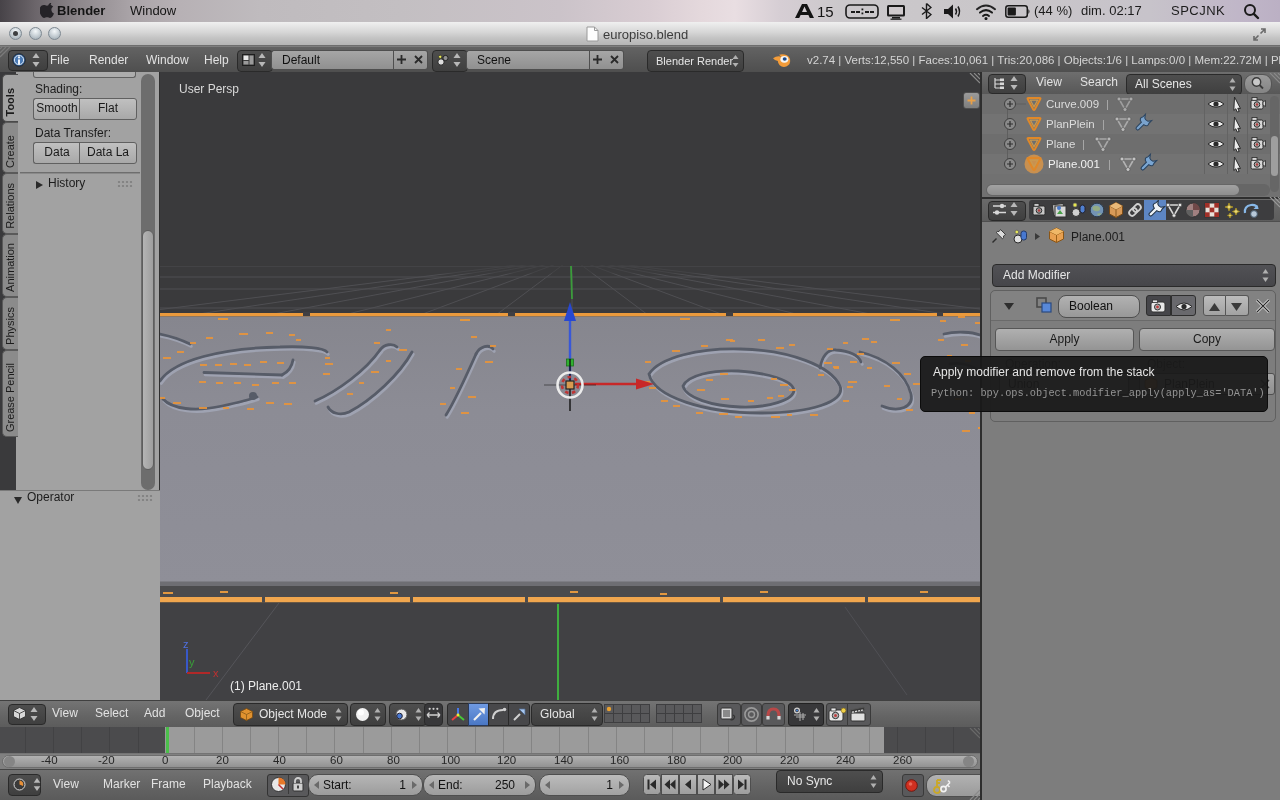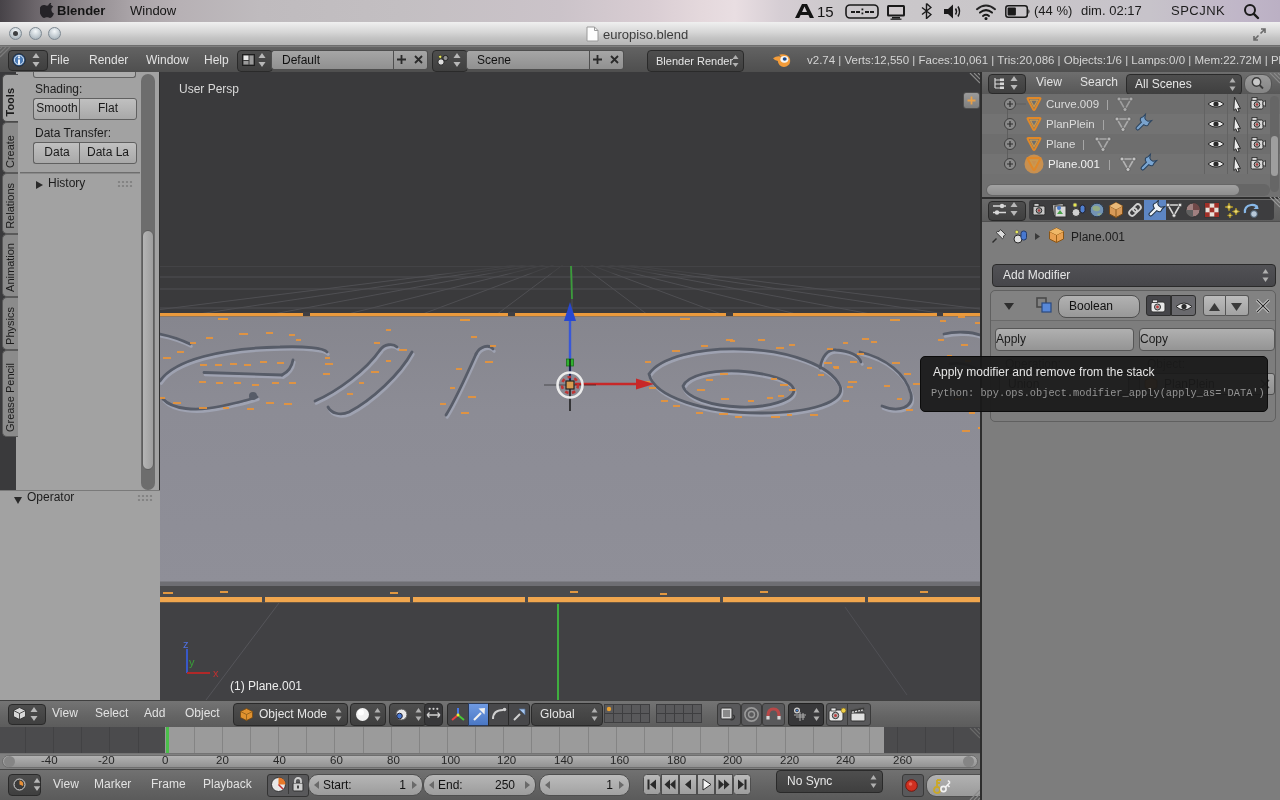--- a/index.html
+++ b/index.html
@@ -17,21 +17,21 @@
  border-bottom:1px solid #6e6e6e;}
 .tl{position:absolute;top:5px;width:11px;height:11px;border-radius:50%;
  background:radial-gradient(circle at 50% 30%,#f4f8fa,#c3ccd2 55%,#98a4ac);border:1px solid #7e8992;}
 
 #infobar{left:0;top:46px;width:1280px;height:26px;
  background:linear-gradient(#636363,#575757 55%,#4e4e4e);border-top:1px solid #7e7e7e;border-bottom:1px solid #303030;}
 .hmenu{position:absolute;top:6px;font-size:12px;color:#e2e2e2;}
 
 .ddark{position:absolute;background:linear-gradient(#4e4e4e,#3f3f3f);border:1px solid #2a2a2a;border-radius:4px;color:#e6e6e6;font-size:12px;}
 .fieldl{position:absolute;background:linear-gradient(#a6a6a6,#909090);border:1px solid #4f4f4f;color:#111;font-size:12px;}
-.btnl{position:absolute;background:linear-gradient(#bcbcbc,#a2a2a2);border:1px solid #565656;border-radius:4px;color:#1a1a1a;font-size:12px;}
+.btnl{position:absolute;background:linear-gradient(#bcbcbc,#a2a2a2);border:1px solid #565656;border-radius:4px;color:#1a1a1a;font-size:12px;text-align:center;}
 
 #main3d{left:0;top:72px;width:980px;height:628px;background:#3a3a3c;}
 #vheader{left:0;top:700px;width:980px;height:26px;background:linear-gradient(#747474,#646464 60%,#5c5c5c);border-top:1px solid #404040;border-bottom:1px solid #3a3a3a;}
 #timeline{left:0;top:727px;width:980px;height:73px;background:#9e9e9e;}
 #tlruler{position:absolute;left:0;top:0;width:980px;height:26px;background:#9e9e9e;}
 #tlscroll{position:absolute;left:0;top:26px;width:980px;height:16px;background:#808080;border-top:1px solid #747474;border-bottom:1px solid #686868;}
 #tlheader{position:absolute;left:0;top:42px;width:980px;height:31px;background:linear-gradient(#717171,#626262 60%,#5a5a5a);border-top:1px solid #454545;}
 #rightcol{left:980px;top:72px;width:300px;height:728px;background:#7d7d7d;border-left:2px solid #2e2e2e;}
 #outliner{position:absolute;left:0;top:0;width:298px;height:125px;background:#717171;}
 #outlhead{position:absolute;left:0;top:0;width:298px;height:22px;background:linear-gradient(#6e6e6e,#606060 60%,#585858);border-bottom:1px solid #4a4a4a;}
@@ -746,21 +746,21 @@
       <div class="ddark" style="left:8px;top:4px;width:31px;height:20px;"></div>
       <svg class="abs" style="left:13px;top:8px" width="13" height="13" viewBox="0 0 13 13">
           <circle cx="6.5" cy="6.5" r="5.5" fill="#3a3a3a" stroke="#d8d8d8" stroke-width="1"></circle>
           <path d="M6.5 6.5 L6.5 2.5 A4 4 0 0 1 10 8 Z" fill="#e89038"></path>
         </svg>
       <svg class="abs" style="left:33px;top:8px" width="8" height="13" viewBox="0 0 8 14">
           <path d="M4 0 L7.5 5 L0.5 5 Z" fill="#b8b8b8"></path>
           <path d="M4 14 L7.5 9 L0.5 9 Z" fill="#b8b8b8"></path>
         </svg>
       <span class="hmenu" style="left:53px;top:7px;">View</span>
-      <span class="hmenu" style="left:94px;top:7px;">Marker</span>
+      <span class="hmenu" style="left:103px;top:7px;">Marker</span>
       <span class="hmenu" style="left:151px;top:7px;">Frame</span>
       <span class="hmenu" style="left:203px;top:7px;">Playback</span>
       <div class="abs" style="left:267px;top:4px;width:40px;height:21px;background:#59595b;border:1px solid #333;border-radius:3px;"></div>
       <svg class="abs" style="left:270px;top:6px" width="17" height="17" viewBox="0 0 17 17">
           <circle cx="8.5" cy="8.5" r="7" fill="#e8e8e8" stroke="#333"></circle>
           <path d="M8.5 8.5 L8.5 1.5 A7 7 0 0 1 15.5 8.5 Z" fill="#e87828"></path>
           <path d="M8.5 8.5 L13 13" stroke="#c03030" stroke-width="1.5"></path>
         </svg>
       <div class="abs" style="left:288px;top:5px;width:1px;height:19px;background:#3a3a3a;"></div>
       <svg class="abs" style="left:291px;top:7px" width="14" height="15" viewBox="0 0 14 15">

